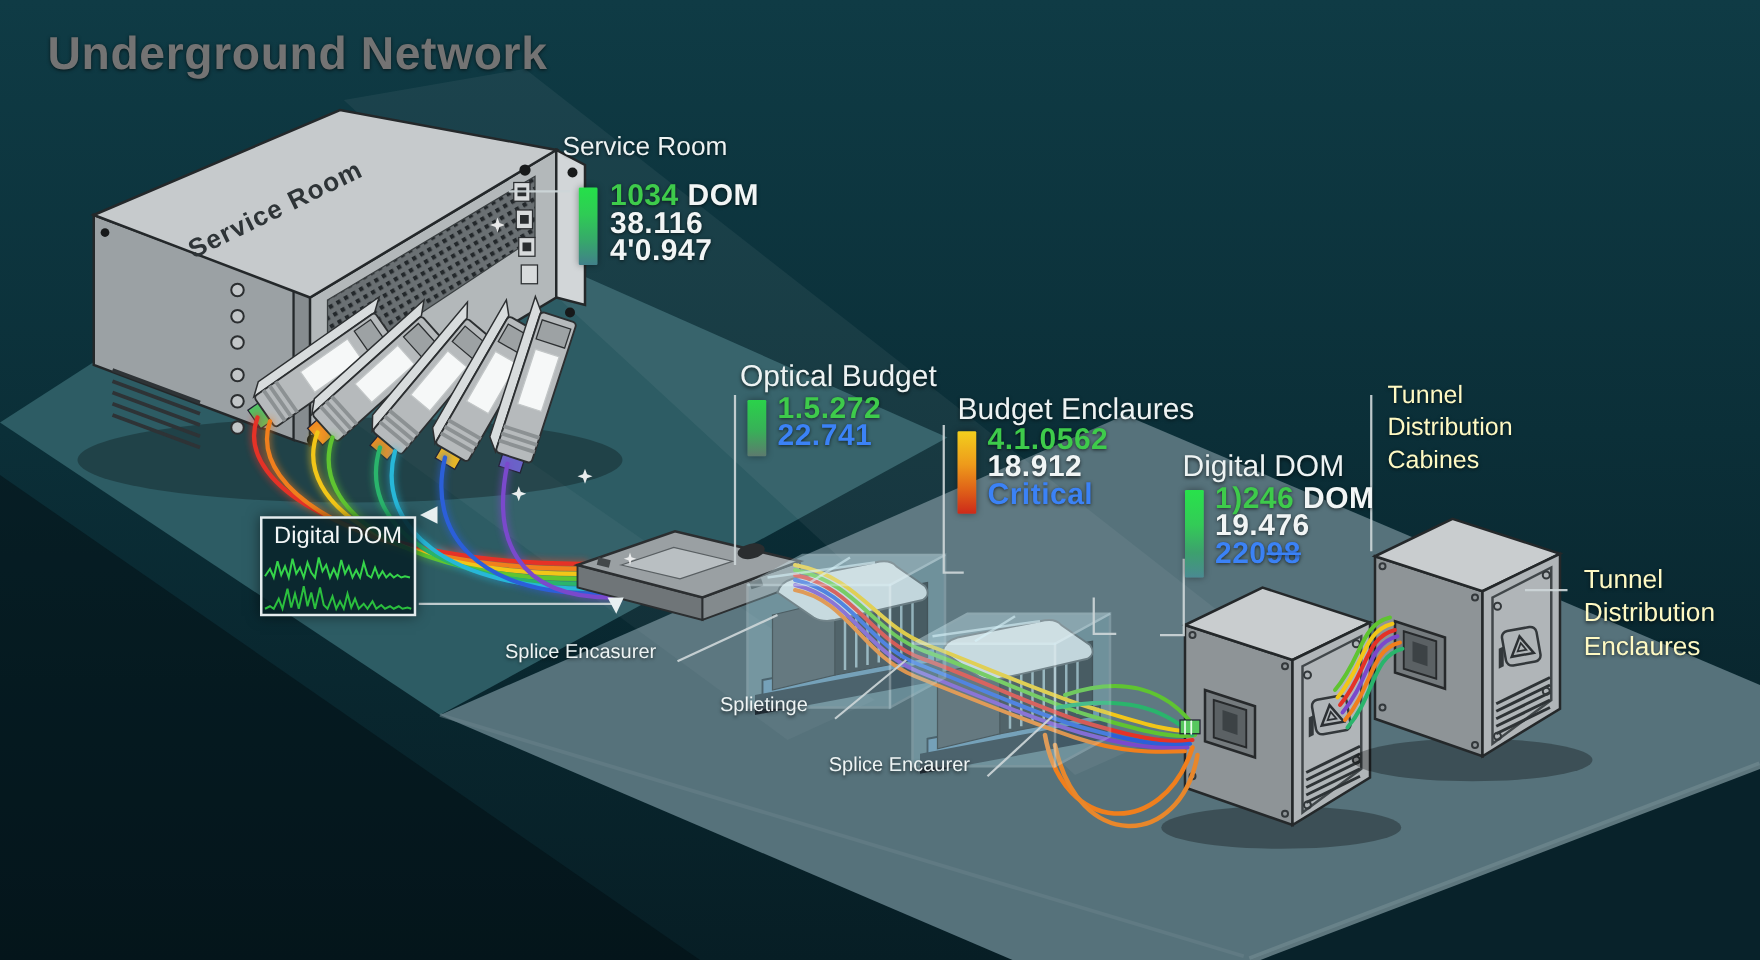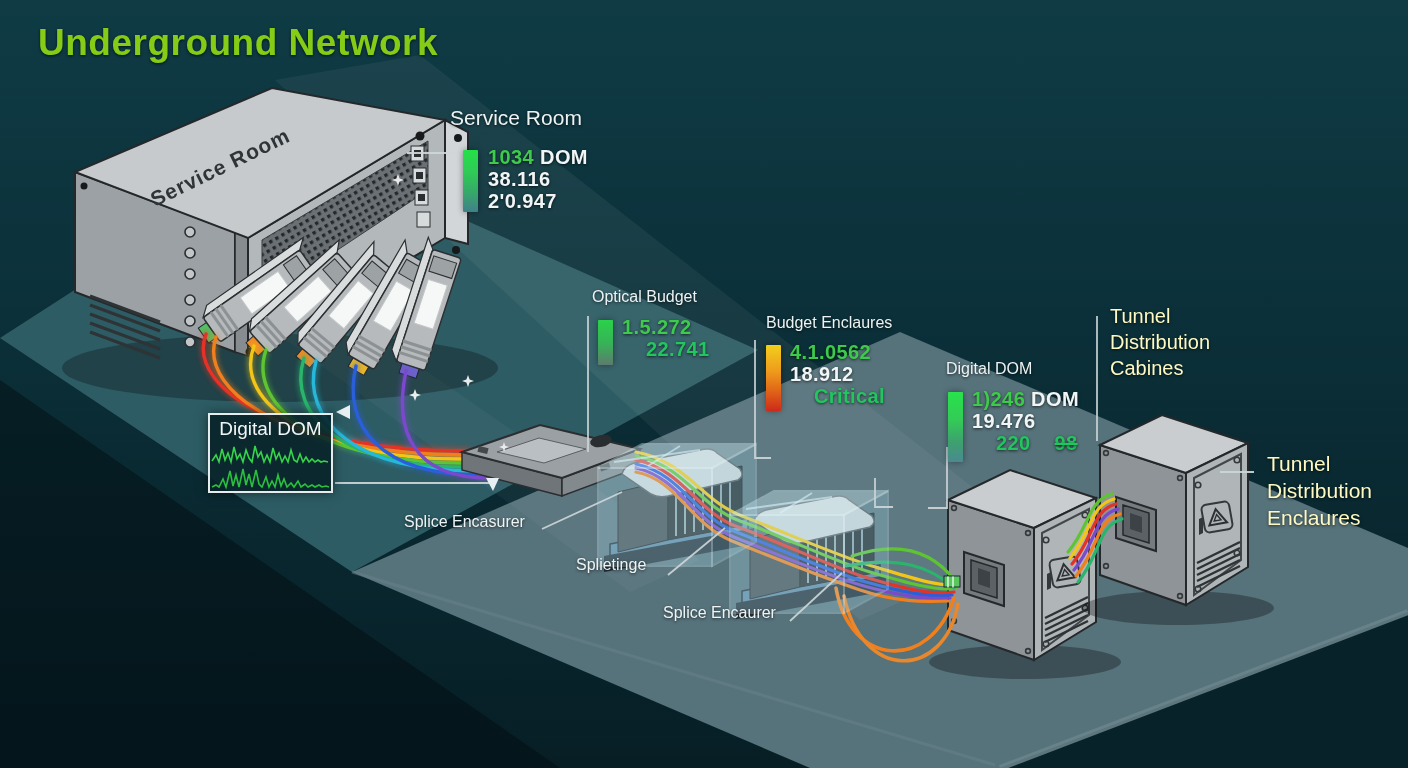--- a/index.html
+++ b/index.html
@@ -1,26 +1,26 @@
 <!DOCTYPE html>
 <html><head>
 <meta charset="utf-8">
 <style>
   html,body{margin:0;padding:0;background:#071d24;}
   body{width:1408px;height:768px;position:relative;overflow:hidden;
        font-family:"Liberation Sans",sans-serif;color:#eef4f4;}
   svg.scene{position:absolute;left:0;top:0;}
   .ov{position:absolute;white-space:nowrap;text-shadow:0 1px 3px rgba(0,0,0,.65);}
-  .title{font-size:37px;font-weight:600;letter-spacing:.5px;color:#84cc16;text-align:center;}
-  .heading{font-size:16px;font-weight:400;color:#edf3f3;}
-  .rows{line-height:22px;font-size:20px;font-weight:700;letter-spacing:.4px;}
+  .title{font-size:37px;font-weight:600;letter-spacing:.5px;color:#737373;text-align:center;}
+  .heading{font-size:24px;font-weight:400;color:#edf3f3;}
+  .rows{line-height:22px;font-size:24px;font-weight:700;letter-spacing:.4px;}
   .row{height:22px;}
   .v-green{color:#3ecb4b;}
   .v-white{color:#f1f5f5;}
-  .v-red{color:#22c55e;margin-left:24px;}
+  .v-red{color:#3b82f6;}
   .strike{text-decoration:line-through;}
   .vbar{position:absolute;width:15px;border-radius:1px;box-shadow:0 0 6px rgba(0,0,0,.4);}
   .bar-green{background:linear-gradient(180deg,#25e049 0%,#2fcb55 35%,#36a96a 68%,#41808a 100%);}
   .bar-green2{background:linear-gradient(180deg,#28e24b 0%,#33cb57 40%,#3da06e 72%,#4a8a92 100%);}
   .bar-budget{background:linear-gradient(180deg,#2ad24a 0%,#38b058 55%,#5d7a6e 100%);}
   .bar-warn{background:linear-gradient(180deg,#f2cf1d 0%,#ee9b1b 40%,#e06418 70%,#cd2a1a 100%);}
   .tunnel{font-size:20px;line-height:26px;font-weight:400;color:#fef9c3;}
   .callout{font-size:16px;font-weight:400;color:#eef4f4;}
   .domboxtitle{font-size:19px;font-weight:400;text-align:center;color:#f2f6f6;}
   .dombox{position:absolute;left:208px;top:413px;width:125px;height:80px;
@@ -291,21 +291,21 @@
   </g>
 </svg>
 
 <div class="ov title" style="left:38px;top:22px">Underground Network</div>
 
 <div class="ov heading" style="left:450px;top:106px;font-size:21px">Service Room</div>
 <div class="vbar bar-green" style="left:463px;top:150px;height:62px"></div>
 <div class="ov rows" style="left:488px;top:146px">
   <div class="row"><span class="v-green">1034</span><span class="v-white"> DOM</span></div>
   <div class="row v-white">38.116</div>
-  <div class="row v-white">2'0.947</div>
+  <div class="row v-white">4'0.947</div>
 </div>
 
 <div class="ov heading" style="left:592px;top:288px">Optical Budget</div>
 <div class="vbar bar-budget" style="left:598px;top:320px;height:45px"></div>
 <div class="ov rows" style="left:622px;top:316px">
   <div class="row v-green">1.5.272</div>
   <div class="row v-red">22.741</div>
 </div>
 
 <div class="ov heading" style="left:766px;top:314px">Budget Enclaures</div>

